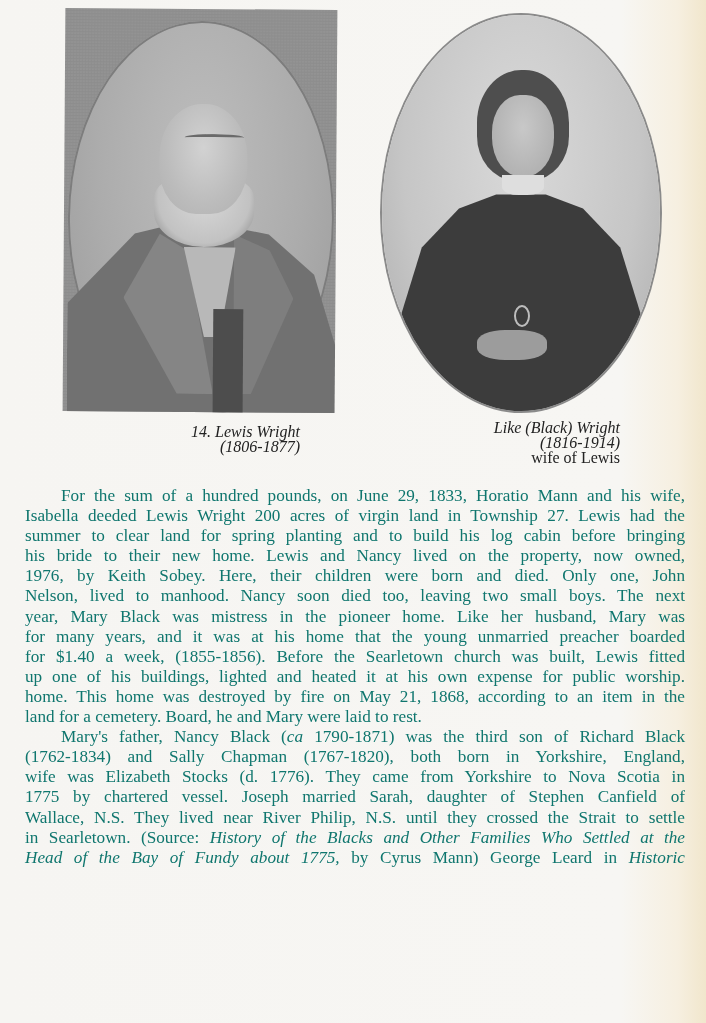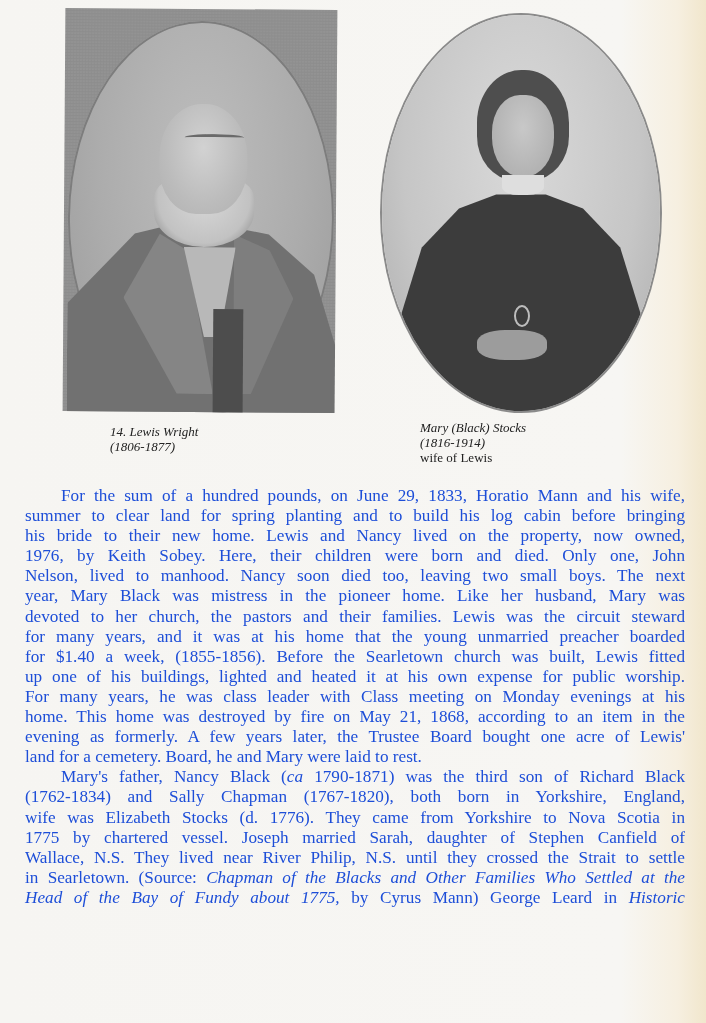--- a/index.html
+++ b/index.html
@@ -97,31 +97,31 @@
       position: absolute; left: 132px; top: 290px; width: 12px; height: 18px;
       border: 2px solid #bdbdbd; border-radius: 50%;
     }
     .photo-right .hands {
       position: absolute; left: 95px; top: 315px; width: 70px; height: 30px;
       background: #9c9c9c; border-radius: 40%;
     }
 
     
     .caption {
-      position: absolute; text-align: left;
-      font-style: italic; font-size: 13px; line-height: 15px; color: #222;
+      position: absolute; text-align: right;
+      font-style: italic; font-size: 16px; line-height: 15px; color: #222;
     }
     .caption .plain { font-style: normal; }
     .cap-left { left: 110px; top: 424px; width: 190px; }
     .cap-right { left: 420px; top: 420px; width: 200px; }
 
     
     .body-text {
       position: absolute; left: 25px; top: 486px; width: 660px;
-      font-size: 17.2px; line-height: 20.1px; color: #1d4ed8;
+      font-size: 17.2px; line-height: 20.1px; color: #0f766e;
       text-align: justify;
     }
     .body-text .line { display: block; text-align: justify; text-align-last: justify; white-space: nowrap; }
     .body-text .line.last { text-align-last: left; }
     .body-text .line.indent { padding-left: 36px; }
     .body-text em { font-style: italic; }
   </style>
 </head>
 <body>
 
@@ -150,46 +150,44 @@
 
   <div class="caption cap-left">
     <div>
       <span>14.</span>
       <span>Lewis Wright</span>
     </div>
     <div>(1806-1877)</div>
   </div>
 
   <div class="caption cap-right">
-    <div>Mary (Black) Stocks</div>
+    <div>Like (Black) Wright</div>
     <div>(1816-1914)</div>
     <div class="plain">wife of Lewis</div>
   </div>
 
   <div class="body-text">
     <div>
       <span class="line indent">For the sum of a hundred pounds, on June 29, 1833, Horatio Mann and his wife,</span>
+      <span class="line">Isabella deeded Lewis Wright 200 acres of virgin land in Township 27. Lewis had the</span>
       <span class="line">summer to clear land for spring planting and to build his log cabin before bringing</span>
       <span class="line">his bride to their new home. Lewis and Nancy lived on the property, now owned,</span>
       <span class="line">1976, by Keith Sobey. Here, their children were born and died. Only one, John</span>
       <span class="line">Nelson, lived to manhood. Nancy soon died too, leaving two small boys. The next</span>
       <span class="line">year, Mary Black was mistress in the pioneer home. Like her husband, Mary was</span>
-      <span class="line">devoted to her church, the pastors and their families. Lewis was the circuit steward</span>
       <span class="line">for many years, and it was at his home that the young unmarried preacher boarded</span>
       <span class="line">for $1.40 a week, (1855-1856). Before the Searletown church was built, Lewis fitted</span>
       <span class="line">up one of his buildings, lighted and heated it at his own expense for public worship.</span>
-      <span class="line">For many years, he was class leader with Class meeting on Monday evenings at his</span>
       <span class="line">home. This home was destroyed by fire on May 21, 1868, according to an item in the</span>
-      <span class="line">evening as formerly. A few years later, the Trustee Board bought one acre of Lewis'</span>
       <span class="line last">land for a cemetery. Board, he and Mary were laid to rest.</span>
     </div>
     <div>
       <span class="line indent"><span>Mary's father, Nancy Black (</span><em>ca</em><span> 1790-1871) was the third son of Richard Black</span></span>
       <span class="line">(1762-1834) and Sally Chapman (1767-1820), both born in Yorkshire, England,</span>
       <span class="line">wife was Elizabeth Stocks (d. 1776). They came from Yorkshire to Nova Scotia in</span>
       <span class="line">1775 by chartered vessel. Joseph married Sarah, daughter of Stephen Canfield of</span>
       <span class="line">Wallace, N.S. They lived near River Philip, N.S. until they crossed the Strait to settle</span>
-      <span class="line"><span>in Searletown. (Source: </span><em>Chapman of the Blacks and Other Families Who Settled at the</em></span>
+      <span class="line"><span>in Searletown. (Source: </span><em>History of the Blacks and Other Families Who Settled at the</em></span>
       <span class="line"><em>Head of the Bay of Fundy about 1775,</em><span> by Cyrus Mann) George Leard in </span><em>Historic</em></span>
     </div>
   </div>
 
 </div>
 
 </body></html>

